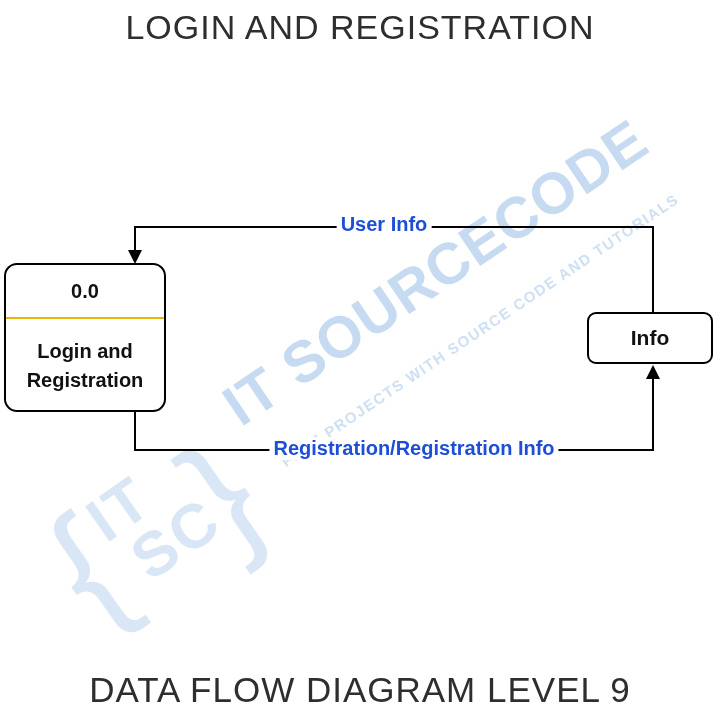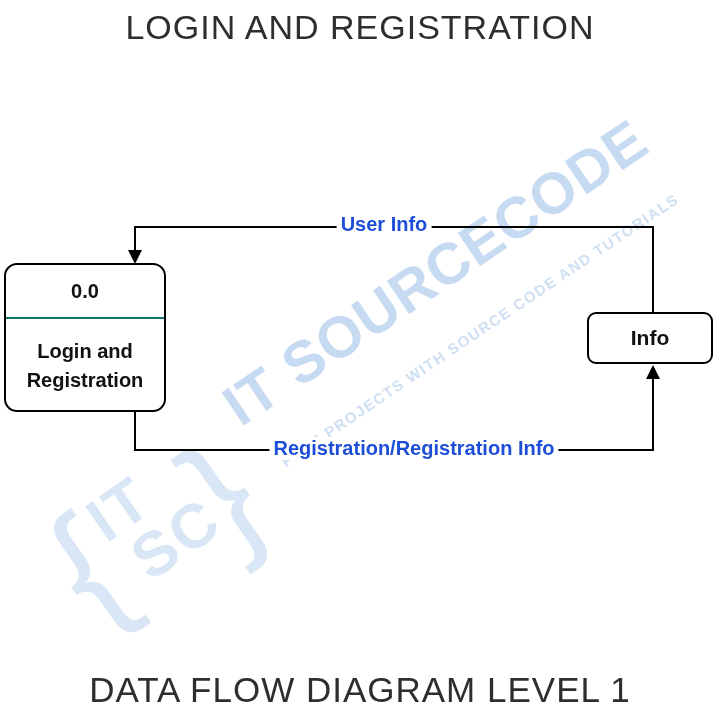--- a/index.html
+++ b/index.html
@@ -70,21 +70,21 @@
     left: 4px; top: 263px;
     width: 162px; height: 149px;
     border: 2px solid #000;
     border-radius: 13px;
     background: #ffffff;
     box-sizing: border-box;
     z-index: 2;
   }
   .process-id {
     height: 52px;
-    border-bottom: 2px solid #0f766e;
+    border-bottom: 2px solid #eab308;
     display: flex; align-items: center; justify-content: center;
     font-size: 20px; font-weight: bold; color: #111;
   }
   .process-name {
     height: 93px;
     display: flex; align-items: center; justify-content: center;
     text-align: center;
     font-size: 20px; font-weight: bold; color: #111;
     line-height: 29px;
     padding: 0 6px;
@@ -172,15 +172,15 @@
     <div class="flow-label bottom">Registration/Registration Info</div>
   </div>
 
   <div class="process-box">
     <div class="process-id">0.0</div>
     <div class="process-name">Login and Registration</div>
   </div>
 
   <div class="entity-box">Info</div>
 
-  <h2 class="title-bottom">DATA FLOW DIAGRAM LEVEL 1</h2>
+  <h2 class="title-bottom">DATA FLOW DIAGRAM LEVEL 9</h2>
 
 </div>
 
 </body></html>

